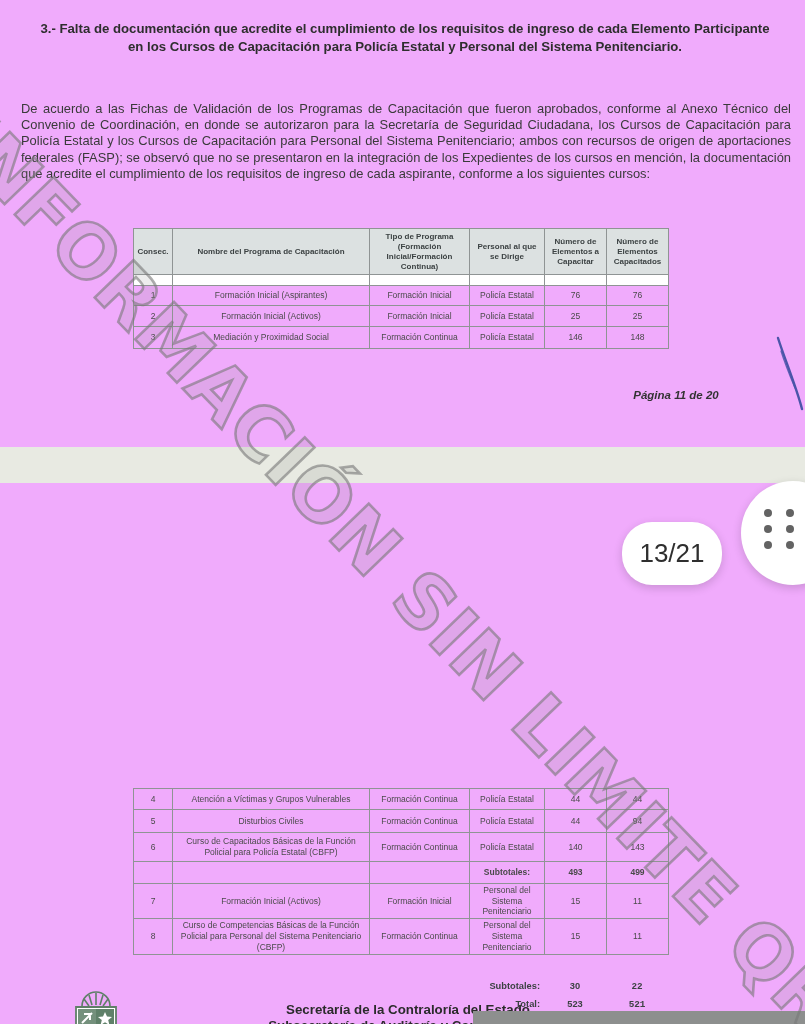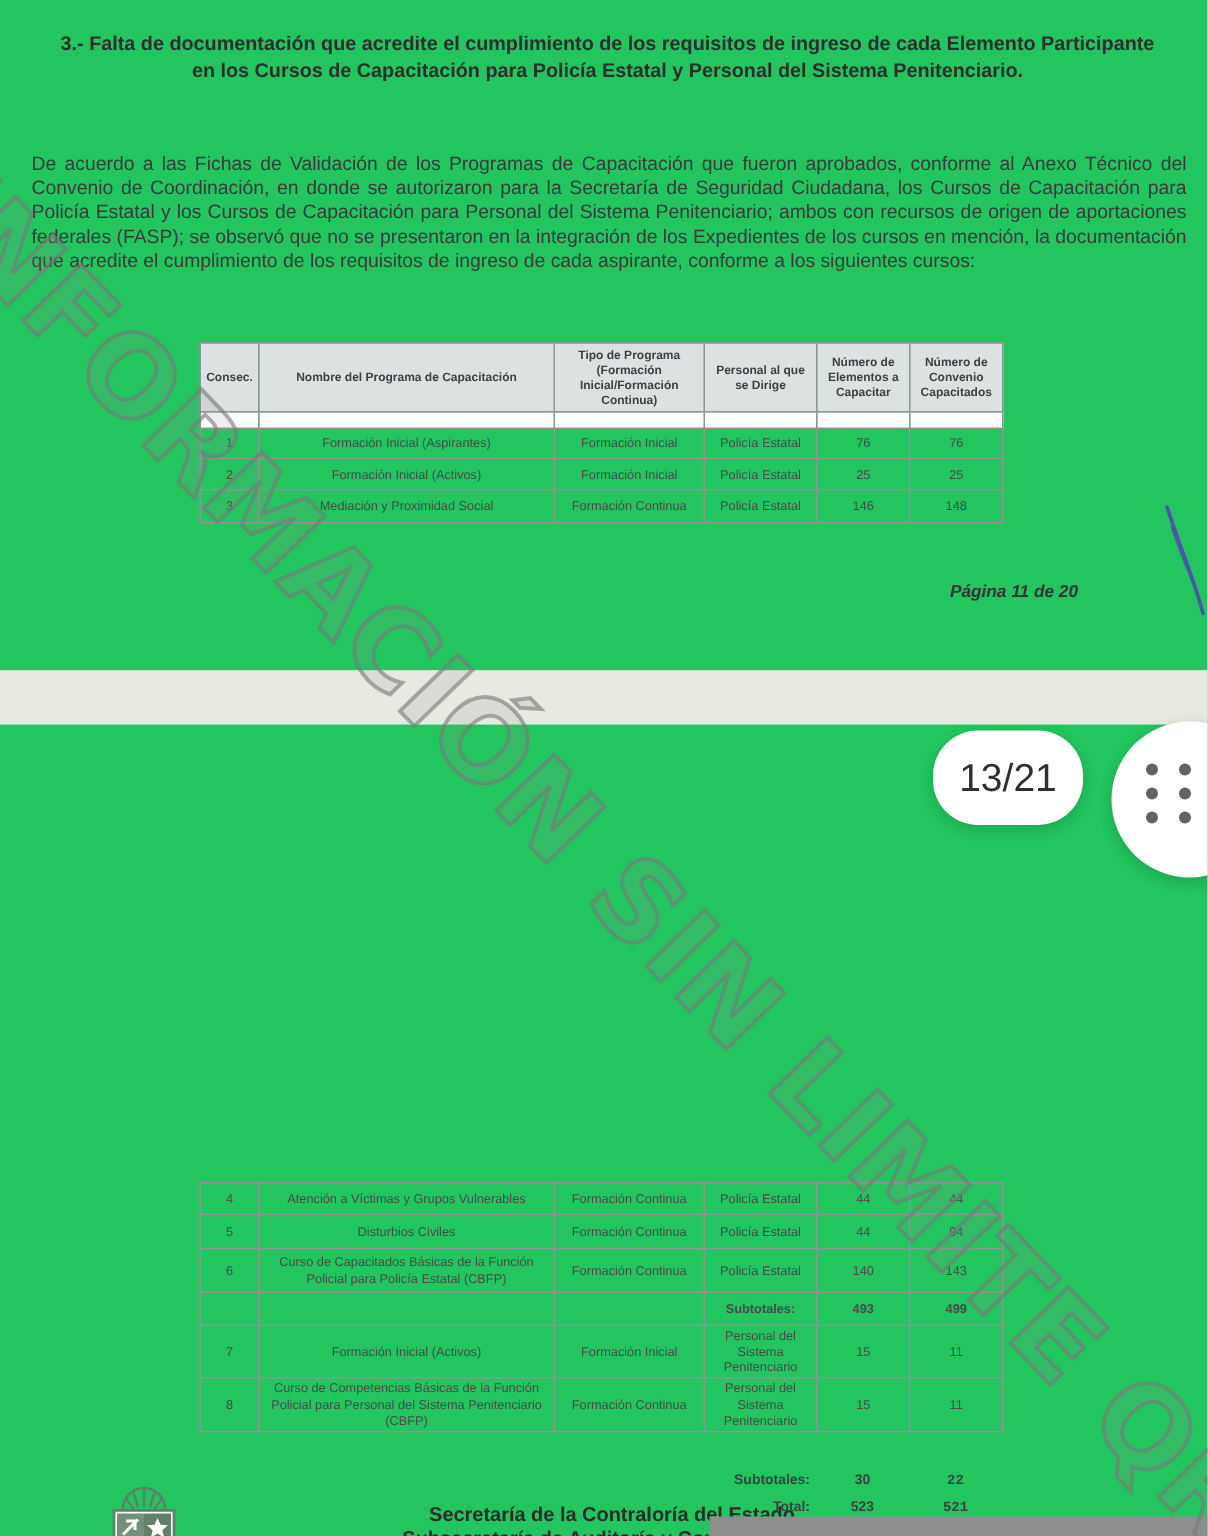--- a/index.html
+++ b/index.html
@@ -1,18 +1,18 @@
 <!DOCTYPE html>
 <html><head>
 <meta charset="utf-8">
 <style>
   * { margin:0; padding:0; box-sizing:border-box; }
   body { font-family:"Liberation Sans","DejaVu Sans",sans-serif; background:#cfcfcf; }
   .canvas { position:relative; width:805px; height:1024px; overflow:hidden; background:#ffffff; margin:0 auto; }
-  .page { position:absolute; left:0; width:805px; background:#22c55e; }
+  .page { position:absolute; left:0; width:805px; background:#f0abfc; }
   .gap-band { position:absolute; left:0; width:805px; background:#e8eae2; }
 
   
   .h1 { position:absolute; left:35px; top:20px; width:740px; text-align:center;
         font-size:13.2px; font-weight:bold; line-height:17.5px; color:#2e2e2e; }
   .intro { position:absolute; left:21px; top:101px; width:770px; text-align:justify;
         font-size:12.9px; line-height:16.2px; color:#3a3a3a; }
   table.doc { border-collapse:collapse; table-layout:fixed; }
   table.doc td, table.doc th { border:1px solid #8f9494; vertical-align:middle;
         text-align:center; font-size:8.5px; color:#4a4a4a; padding:1px 3px; line-height:1.25; }
@@ -27,21 +27,21 @@
   .pen { position:absolute; left:752px; top:322px; z-index:30; }
 
   
   .wm { position:absolute; left:-4px; top:96px; transform:rotate(46deg); transform-origin:0 0;
         white-space:nowrap; font-size:74px; font-weight:700; letter-spacing:1px;
         font-family:"DejaVu Sans",sans-serif;
         color:rgba(140,140,140,0.16); -webkit-text-stroke:2.6px rgba(120,120,120,0.6);
         z-index:40; pointer-events:none; }
 
   
-  .pill { position:absolute; left:622px; top:487px; width:100px; height:63px; background:#fff;
+  .pill { position:absolute; left:622px; top:522px; width:100px; height:63px; background:#fff;
         border-radius:30px; box-shadow:0 3px 10px rgba(0,0,0,0.16); z-index:50;
         display:flex; align-items:center; justify-content:center;
         font-size:26px; color:#2f2f2f; }
   .menu-circle { position:absolute; left:741px; top:481px; width:104px; height:104px;
         border-radius:50%; background:#fff; box-shadow:0 3px 10px rgba(0,0,0,0.16); z-index:50; }
   .dots { position:absolute; left:762px; top:509px; width:34px; z-index:51;
         display:grid; grid-template-columns:repeat(2,1fr); gap:8px 10px; justify-items:center; }
   .dots span { width:8px; height:8px; border-radius:50%; background:#636363; }
 
   
@@ -79,21 +79,21 @@
           <col style="width:62px">
           <col style="width:62px">
         </colgroup>
       <tbody>
           <tr style="height:46px">
         <th>Consec.</th>
         <th>Nombre del Programa de Capacitación</th>
         <th>Tipo de Programa (Formación Inicial/Formación Continua)</th>
         <th>Personal al que se Dirige</th>
         <th>Número de Elementos a Capacitar</th>
-        <th>Número de Convenio Capacitados</th>
+        <th>Número de Elementos Capacitados</th>
       </tr>
       <tr style="height:11px">
         <td class="blank"></td>
             <td class="blank"></td>
             <td class="blank"></td>
             <td class="blank"></td>
             <td class="blank"></td>
             <td class="blank"></td>
       </tr>
       <tr style="height:20px">

